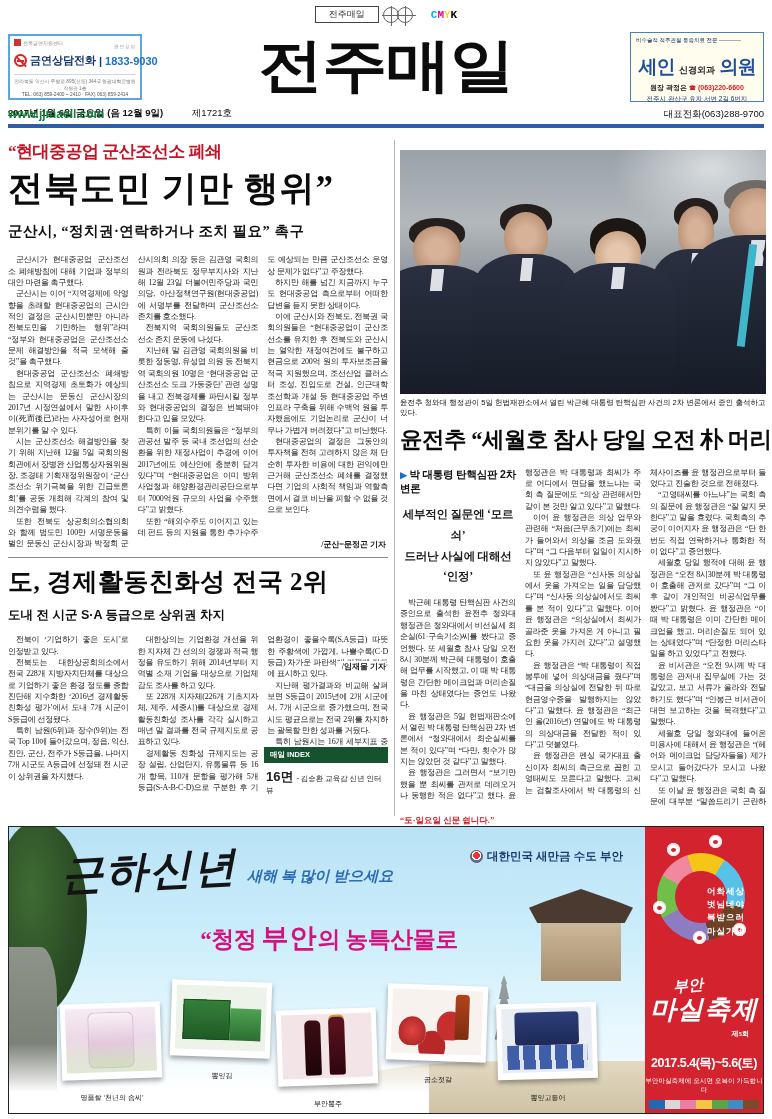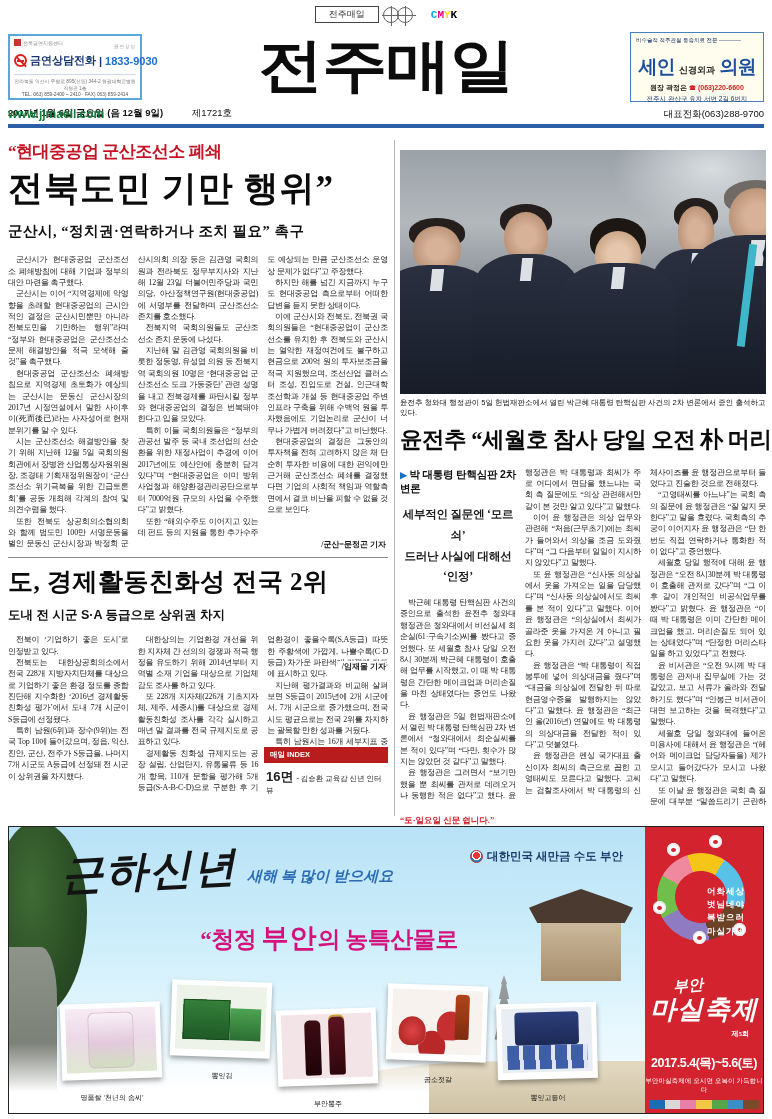--- a/index.html
+++ b/index.html
@@ -67,21 +67,21 @@
   .byline { position:absolute; right:2px; bottom:0; font-size:8px; font-weight:bold; background:#fff; padding-left:6px; }
   .a1-wrap, .a3-wrap, .a2-bodywrap { position:relative; }
   .divider-h { margin-top:7px; border-top:1px solid #8a8a8a; }
 
   
   .a3-headline { margin-top:7px; font-size:25px; font-weight:900; letter-spacing:0.5px; color:#0b0b0b; }
   .a3-subhead { margin-top:9px; font-size:12.5px; font-weight:bold; font-family:"Liberation Sans",sans-serif; color:#111; }
   .a3-body { margin-top:10px; height:168px; }
   .a3-byline { position:absolute; right:2px; top:96px; font-size:8px; font-weight:bold; background:#fff; padding-left:6px; }
   .index-box { position:absolute; right:0; bottom:6px; width:124px; background:#fff; }
-  .index-bar { background:#b91c1c; color:#fff; font-family:"Liberation Sans",sans-serif; font-size:7.5px; font-weight:bold; padding:3px 6px; }
+  .index-bar { background:#14532d; color:#fff; font-family:"Liberation Sans",sans-serif; font-size:7.5px; font-weight:bold; padding:3px 6px; }
   .index-item { padding:5px 2px 0 2px; font-size:7.5px; color:#222; }
   .index-item .pg { font-size:13px; font-weight:900; font-family:"Liberation Sans",sans-serif; margin-right:3px; }
 
   
   .photo { position:relative; width:366px; height:244px; overflow:hidden;
     background:
       radial-gradient(140px 90px at 85% 8%, #d9dde0 0%, rgba(217,221,224,0) 70%),
       linear-gradient(180deg,#9aa2a8 0%, #b3b8bc 30%, #8c9298 55%, #4a505c 100%); }
   .person { position:absolute; }
   .person .face { position:absolute; left:30%; top:2%; width:40%; height:26%; background:radial-gradient(#d7b299 30%, #a97f62); border-radius:50% 50% 46% 46%; }

